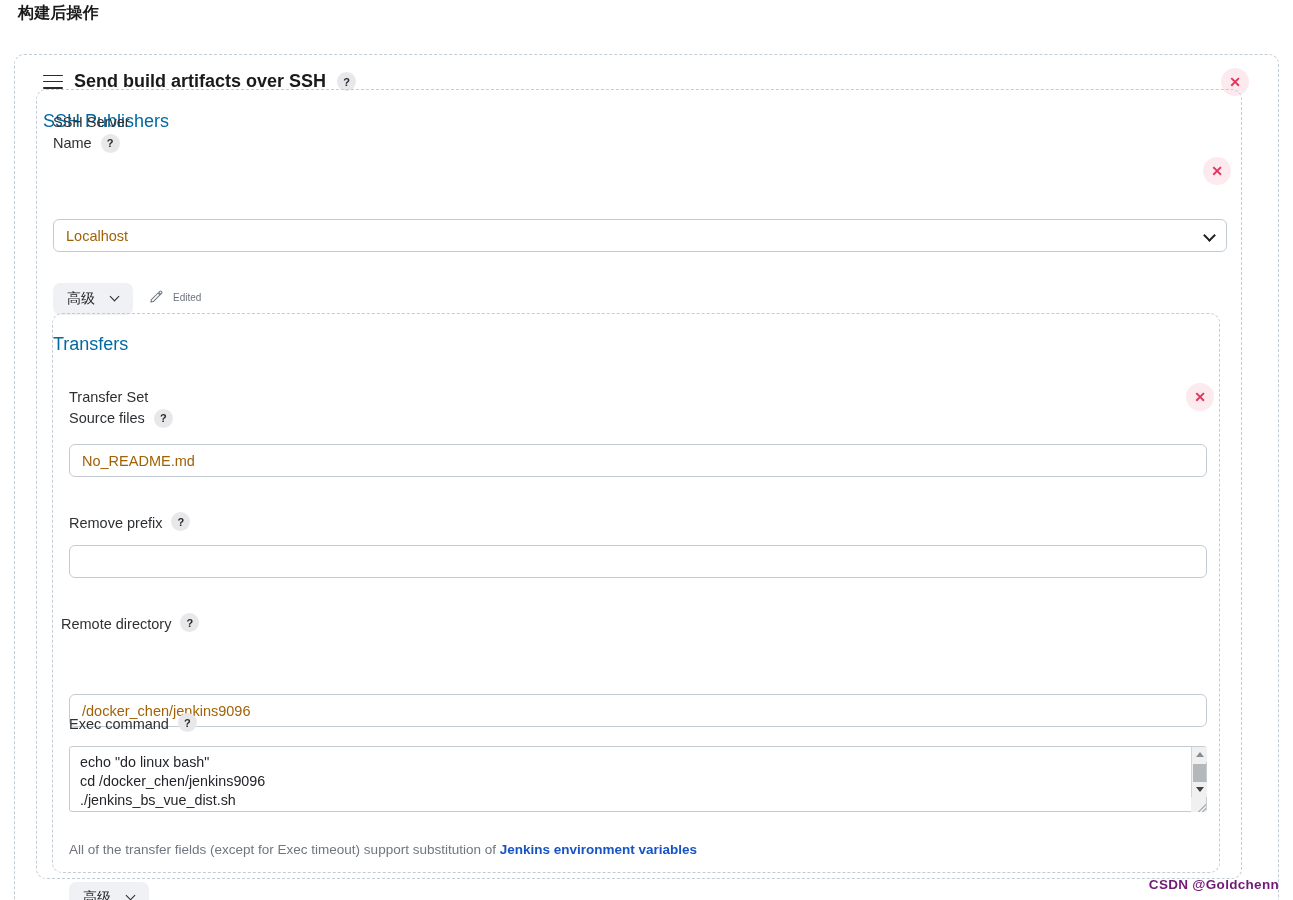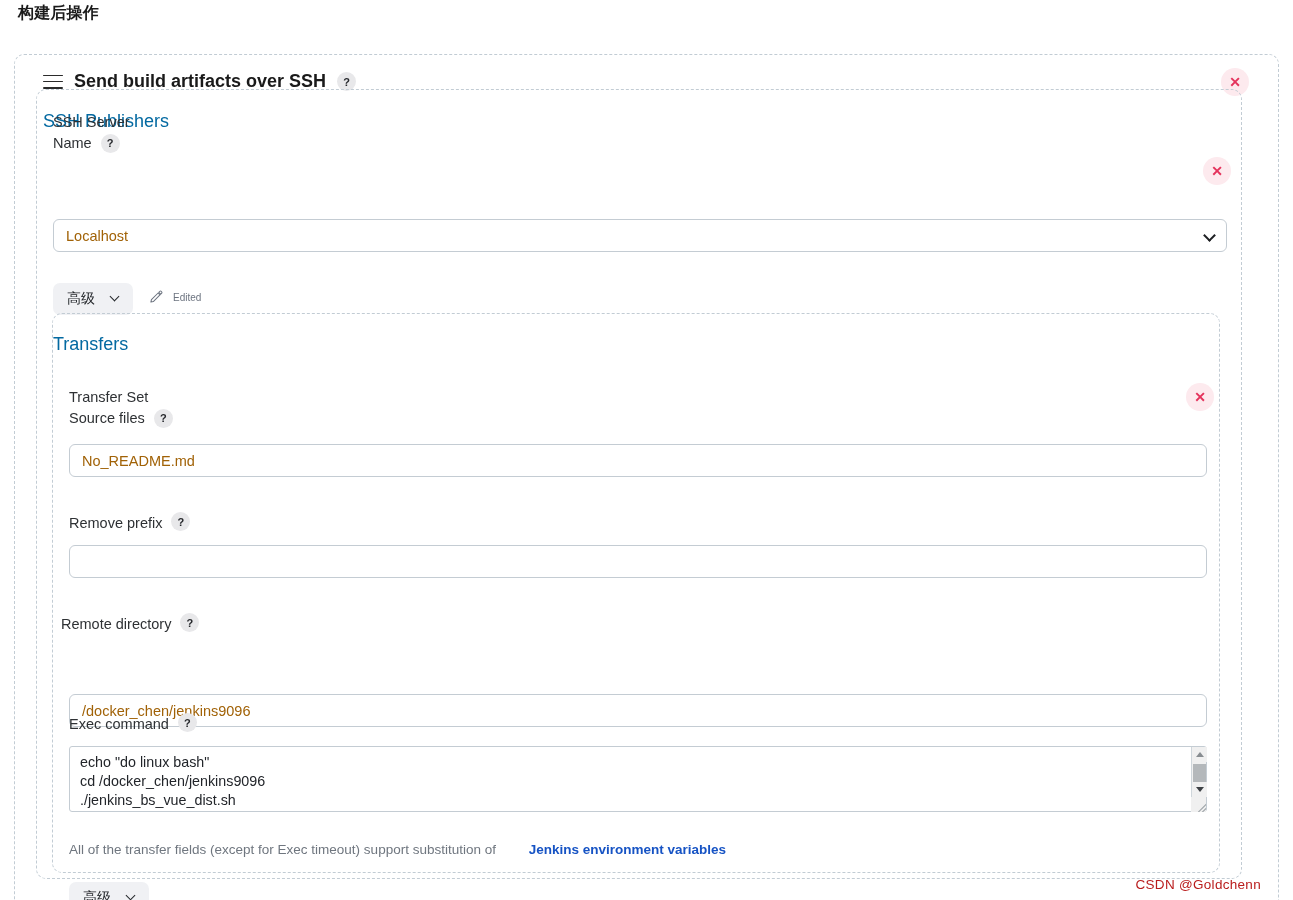--- a/index.html
+++ b/index.html
@@ -308,32 +308,32 @@
   .footer-note {
     position: absolute;
     font-size: 13.5px;
     color: #6f767f;
     white-space: nowrap;
   }
   .footer-note a {
     color: #1653c4;
     font-weight: bold;
     text-decoration: none;
-    margin-left: 29px;
   }
 
   
   .watermark {
     position: absolute;
-    right: 32px;
+    right: 14px;
     bottom: 8px;
     font-size: 13.5px;
-    color: #b91c1c;
+    color: #701a75;
     letter-spacing: .3px;
     user-select: none;
+    font-weight: bold;
   }
 </style>
 </head>
 <body>
 
 <div id="page">
 
   <div class="page-heading">构建后操作</div>
 
   <div class="dashed-block" id="block-postbuild">

